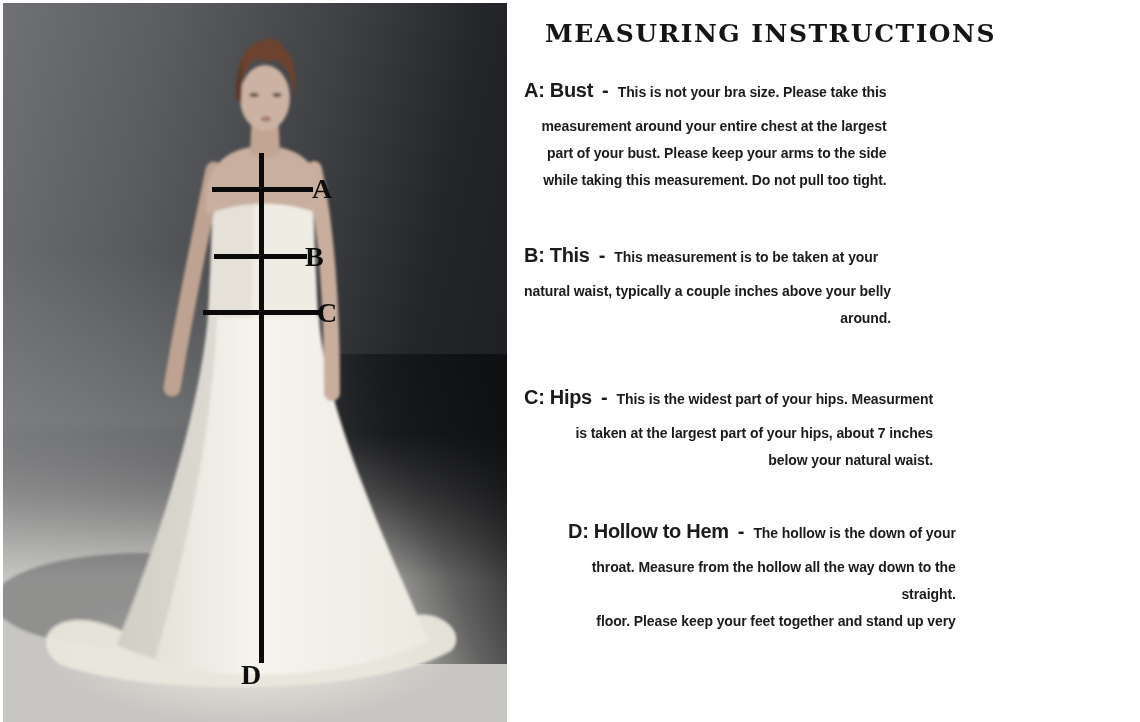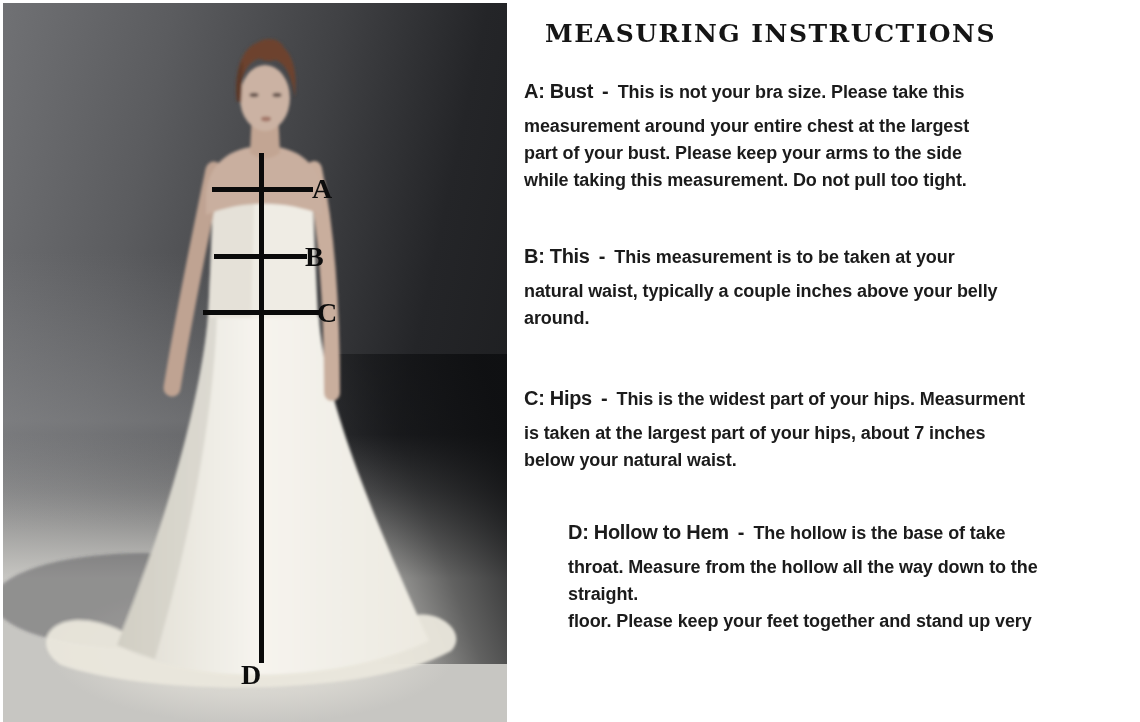--- a/index.html
+++ b/index.html
@@ -27,32 +27,32 @@
   .mline-b{left:211px;top:251px;width:93px;height:5px;}
   .mline-c{left:200px;top:307px;width:116px;height:5px;}
   .mlabel{position:absolute;font-family:"Liberation Serif",serif;font-size:28px;font-weight:600;
           color:#0d0d0d;line-height:1;}
   .mlabel-a{left:309px;top:172px;}
   .mlabel-b{left:302px;top:240px;}
   .mlabel-c{left:314px;top:296px;}
   .mlabel-d{left:238px;top:658px;}
 
   
-  .panel{position:absolute;left:507px;top:0;width:633px;height:722px;background:#ffffff;color:#1b1b1b;}
+  .panel{position:absolute;left:507px;top:0;width:633px;height:722px;background:#ffffff;color:#1b1b1b;text-align:right;}
   .title{position:absolute;left:38px;top:19px;font-family:"DejaVu Serif","Liberation Serif",serif;
          font-weight:700;font-size:25px;letter-spacing:1.5px;color:#151515;white-space:nowrap;}
   .section{position:absolute;left:17px;}
   .section-a{top:79px;}
   .section-b{top:244px;}
   .section-c{top:386px;}
   .section-d{top:520px;margin-left:44px;}
   .first{display:flex;align-items:baseline;white-space:nowrap;height:34px;}
   .heading{font-size:20px;font-weight:700;letter-spacing:-0.3px;line-height:1;}
   .sep{font-size:20px;font-weight:700;margin:0 9px;}
-  .line{font-size:18px;font-weight:700;line-height:27px;white-space:nowrap;letter-spacing:-0.1px;}
+  .line{font-size:14px;font-weight:700;line-height:27px;white-space:nowrap;letter-spacing:-0.1px;}
 </style>
 </head>
 <body>
 
 <div class="screen">
 
   <div class="photo">
     <div class="left-soft"></div>
     <div class="corner-shadow"></div>
 
@@ -140,21 +140,21 @@
         <span class="line">This is the widest part of your hips. Measurment</span>
       </div>
       <div class="line">is taken at the largest part of your hips, about 7 inches</div>
       <div class="line">below your natural waist.</div>
     </div>
 
     <div class="section section-d">
       <div class="first">
         <span class="heading">D: Hollow to Hem</span>
         <span class="sep">-</span>
-        <span class="line">The hollow is the base of take</span>
+        <span class="line">The hollow is the down of your</span>
       </div>
       <div class="line">throat. Measure from the hollow all the way down to the</div>
       <div class="line">straight.</div>
       <div class="line">floor. Please keep your feet together and stand up very</div>
     </div>
   </div>
 
 </div>
 
 </body></html>

